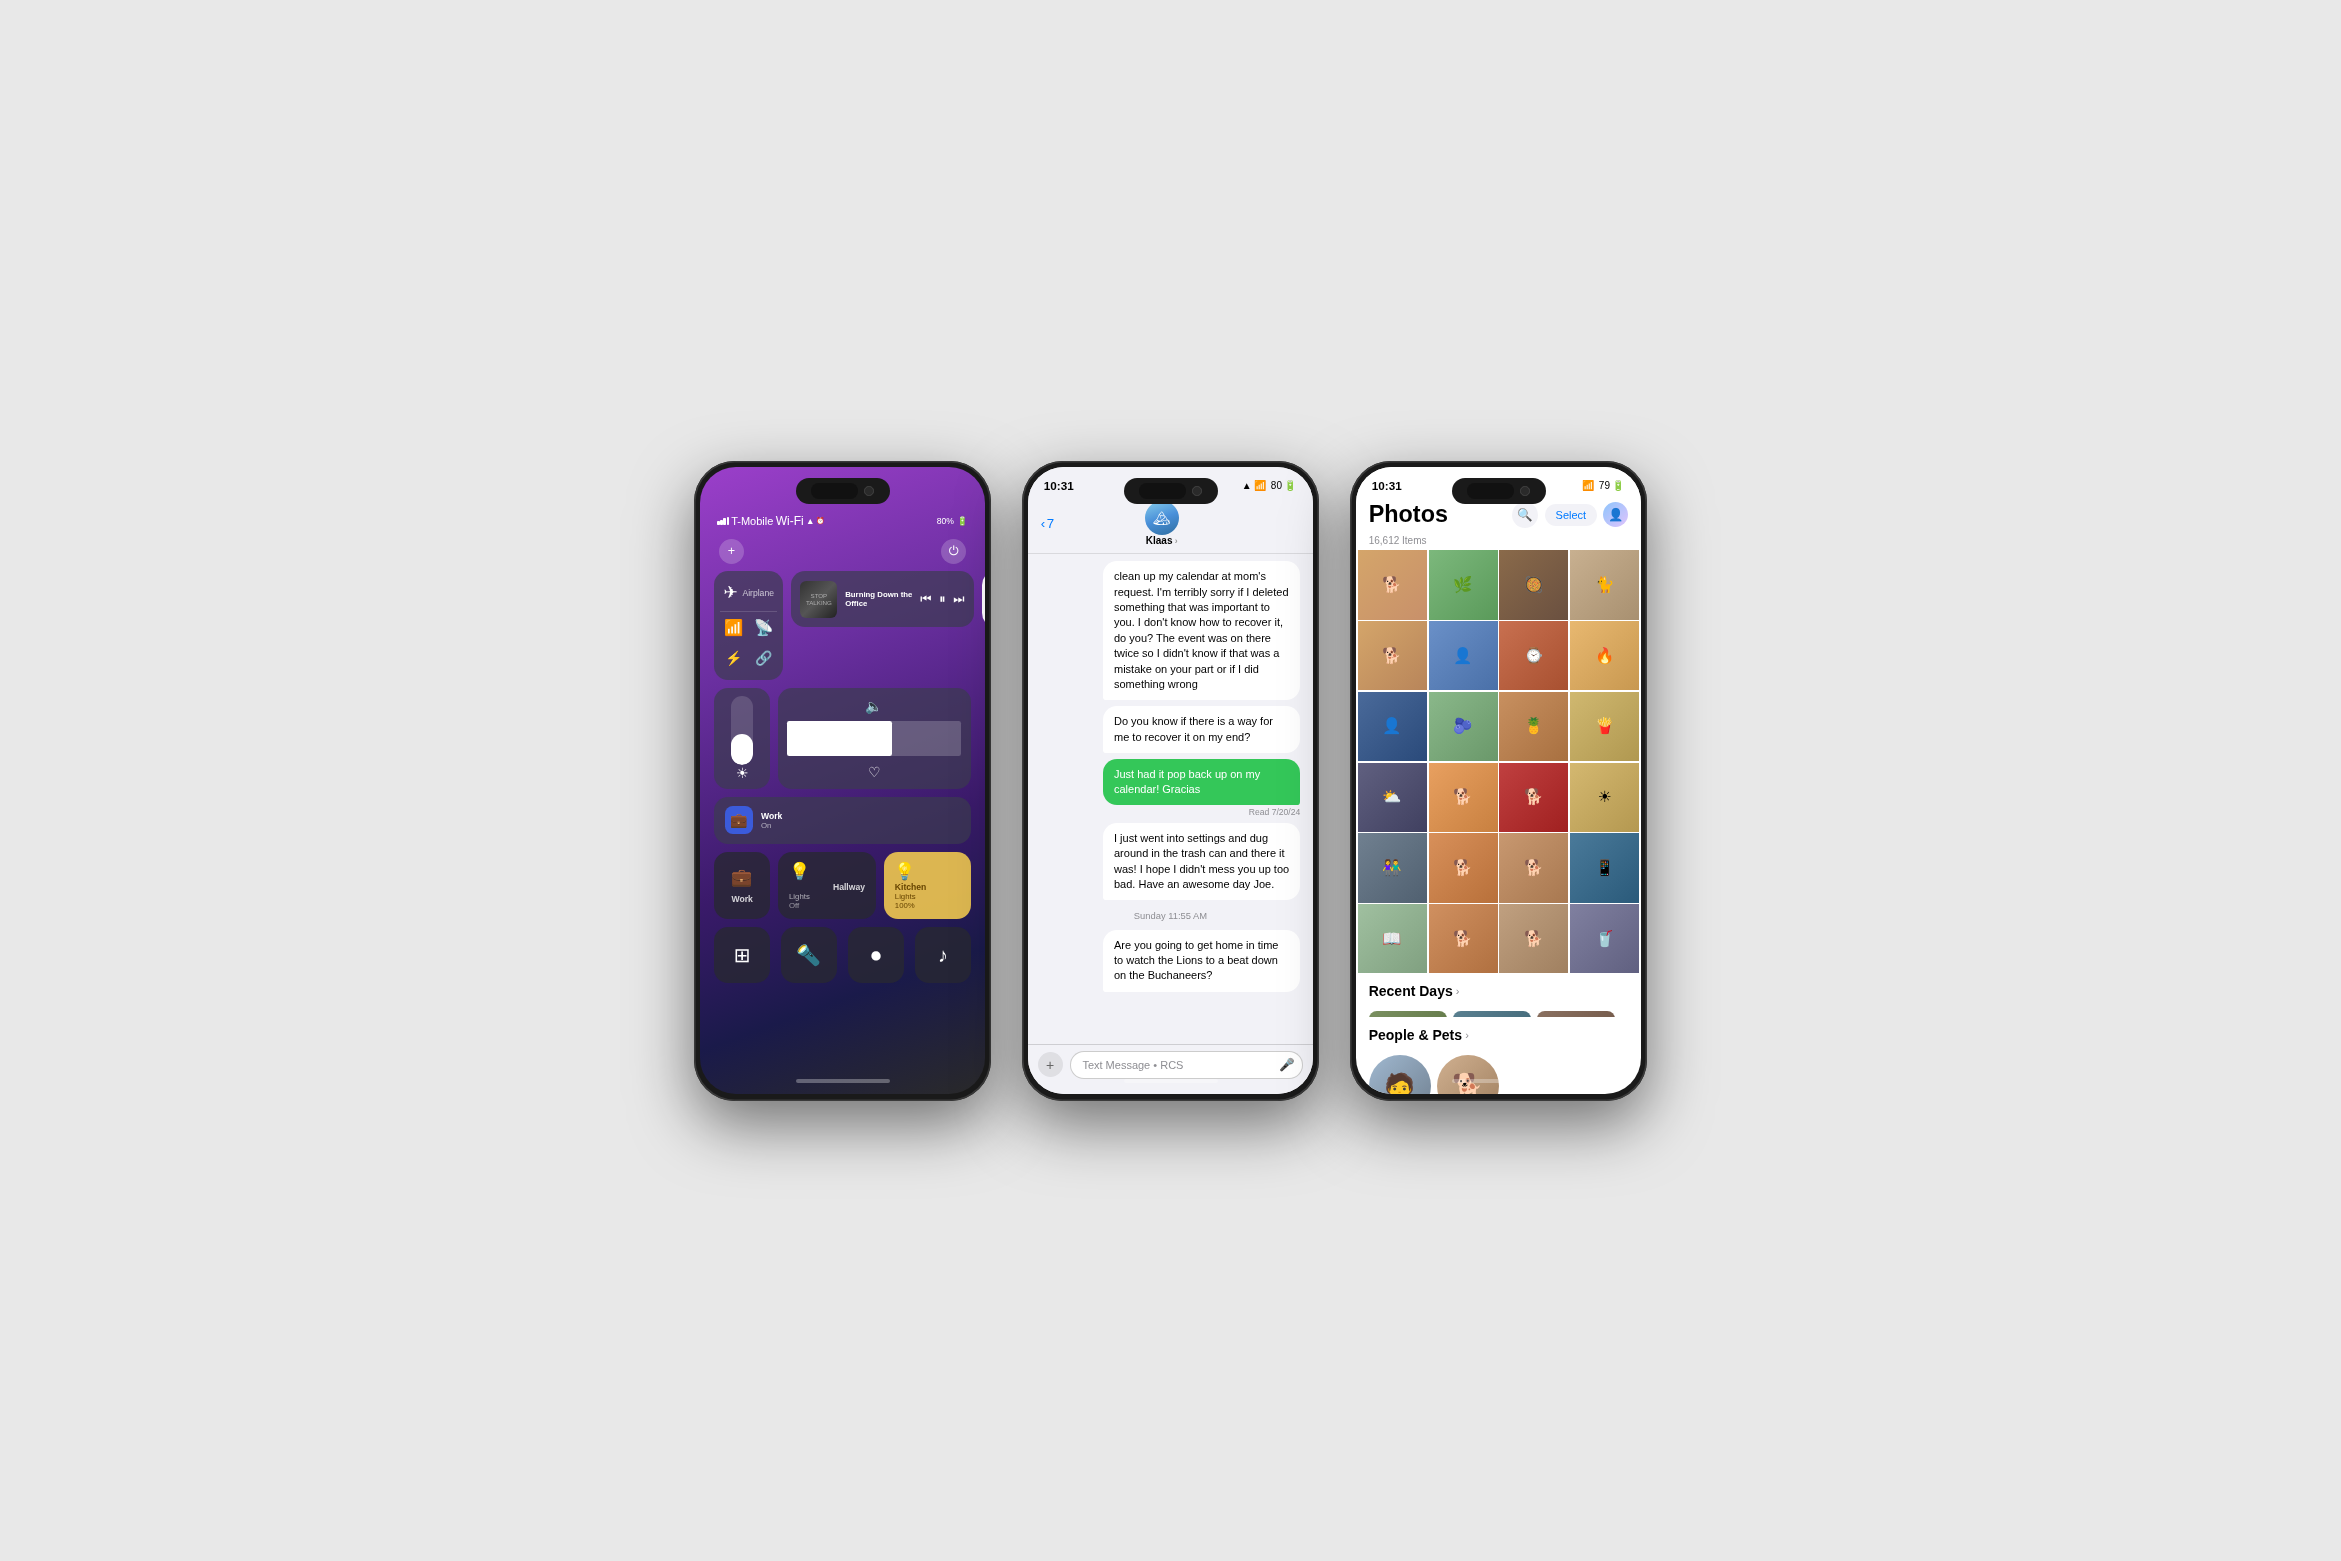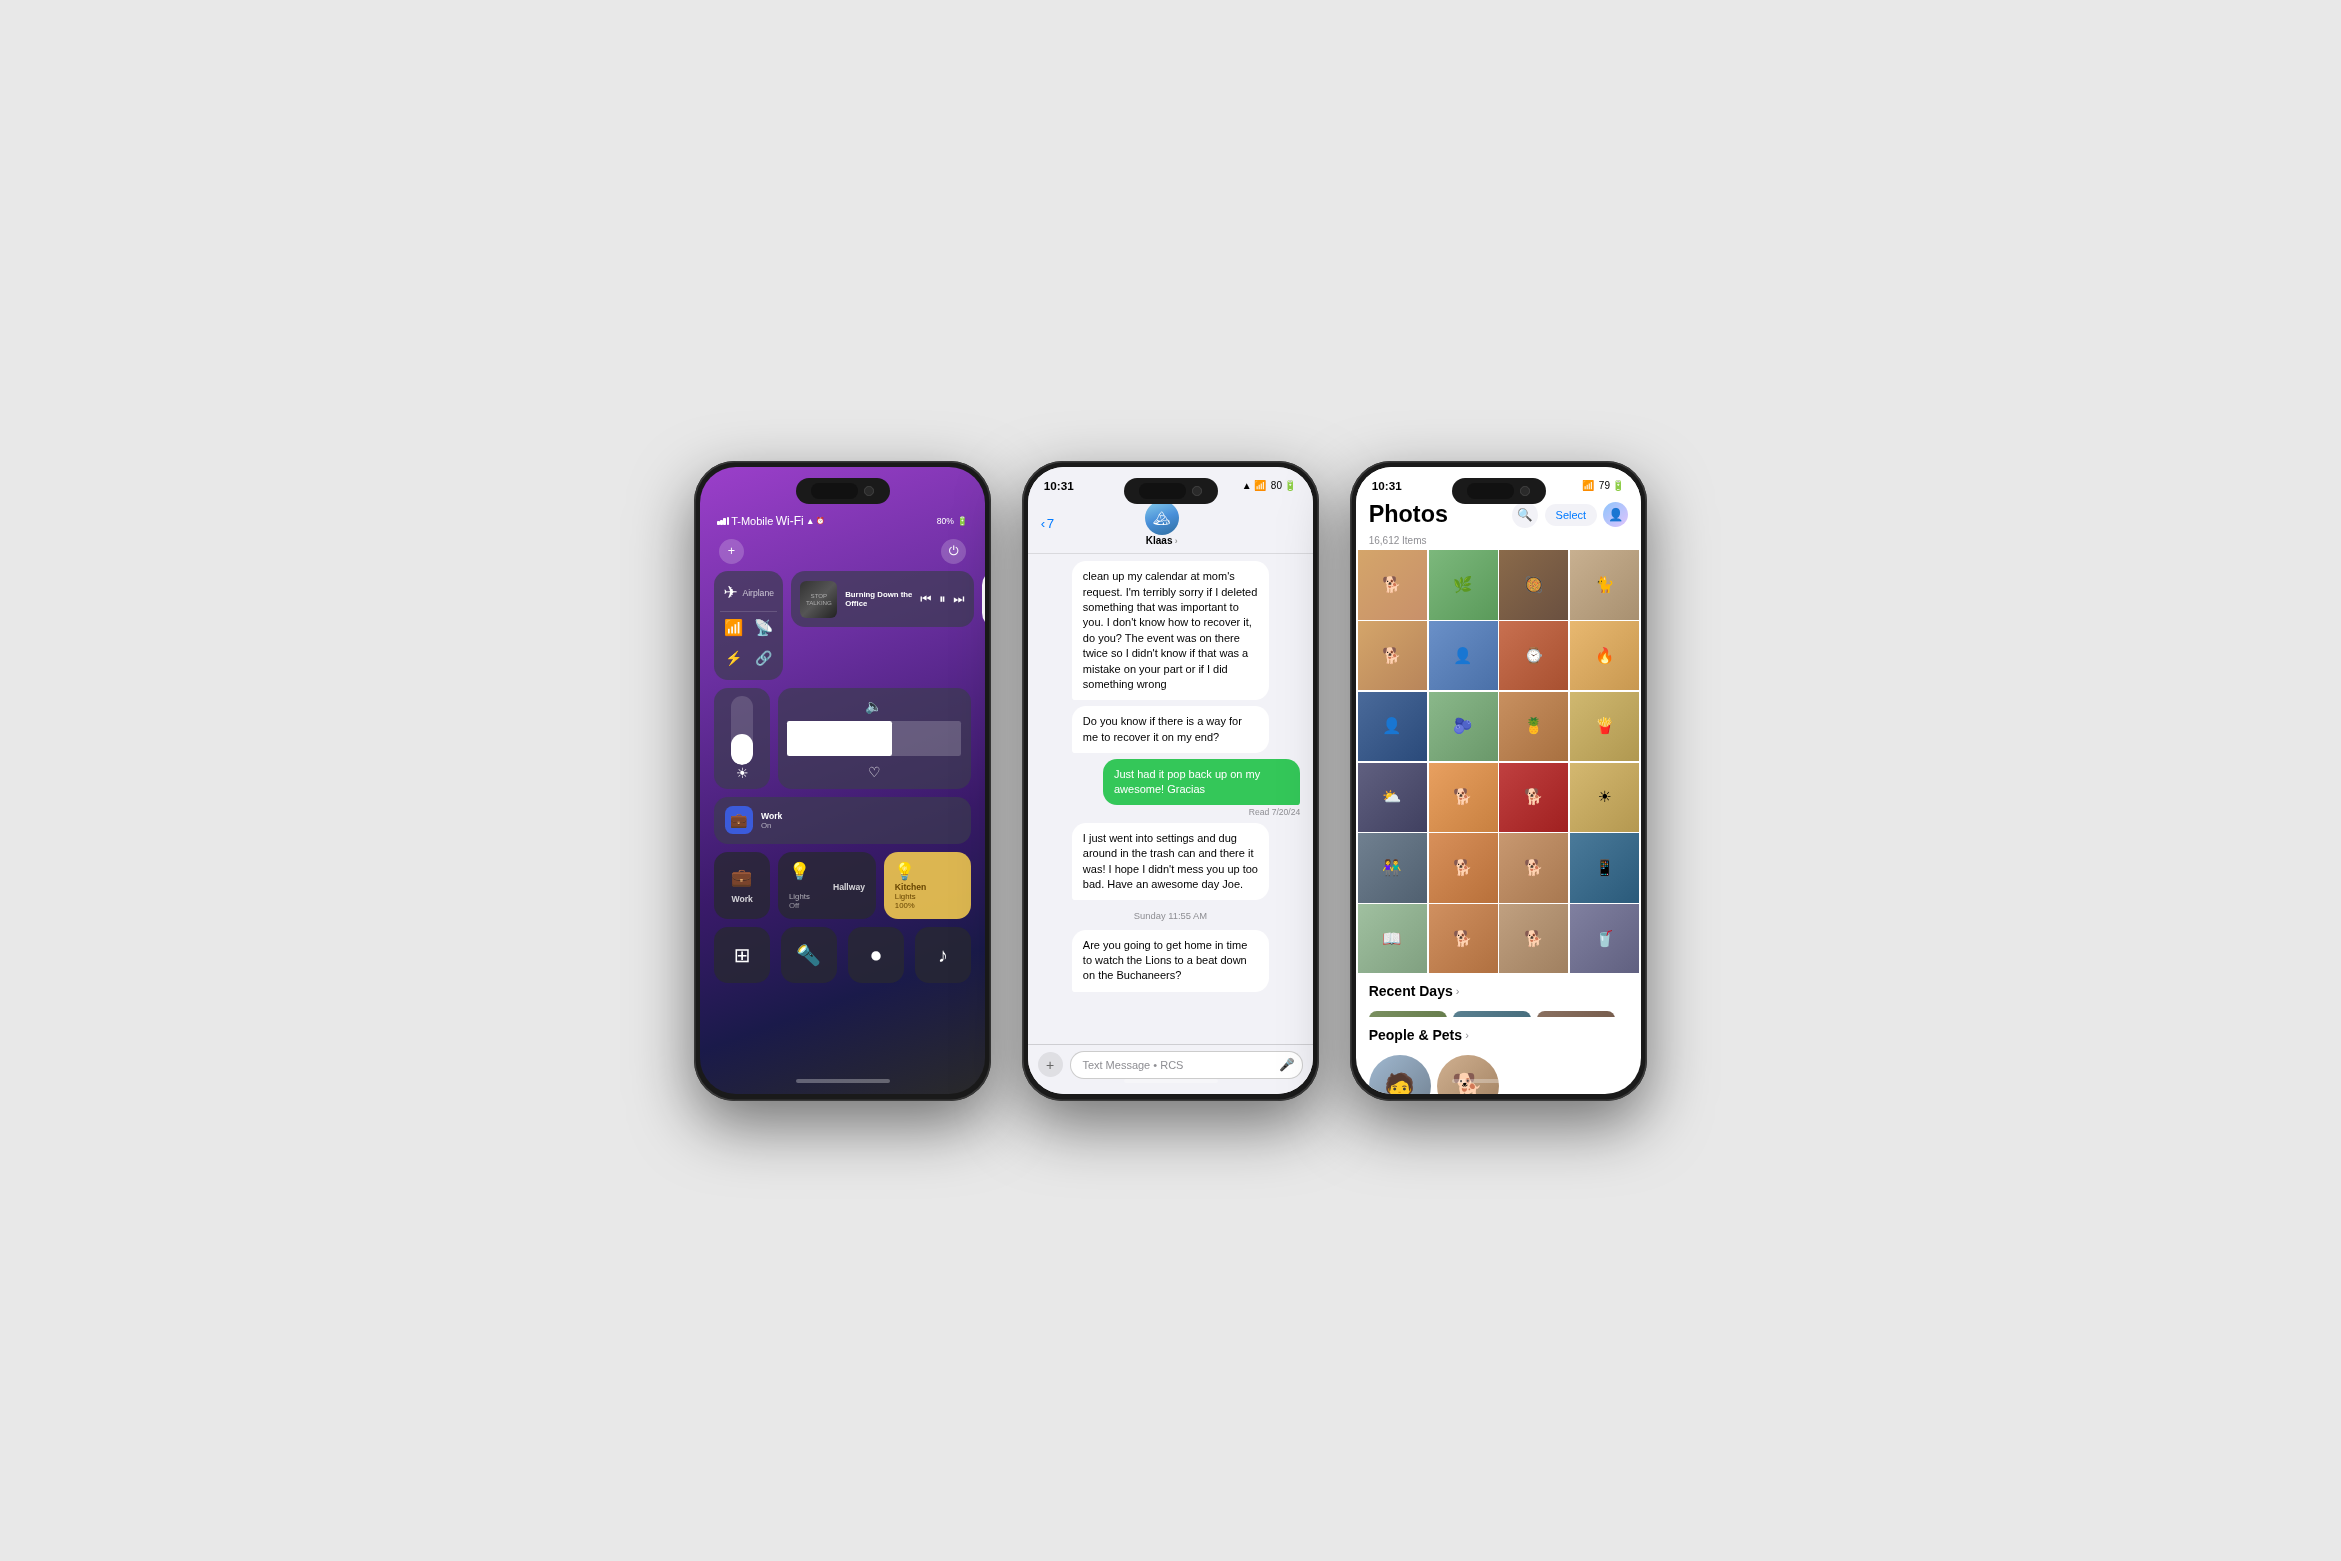--- a/index.html
+++ b/index.html
@@ -315,21 +315,21 @@
       overflow-y: auto;
       padding: 7.8px 12.5px;
       display: flex;
       flex-direction: column;
       gap: 6.2px;
     }
     .msg-bubble-wrap {
       display: flex;
       flex-direction: column;
     }
-    .msg-bubble-wrap.received { align-items: center; }
+    .msg-bubble-wrap.received { align-items: flex-end; }
     .msg-bubble-wrap.sent { align-items: flex-end; }
     .msg-bubble {
       max-width: 76%;
       padding: 7.8px 11px;
       border-radius: 14px;
       font-size: 11px;
       line-height: 1.4;
     }
     .msg-bubble.received { background: white; color: #000; border-bottom-left-radius: 3.1px; }
     .msg-bubble.sent { background: #34c759; color: white; border-bottom-right-radius: 3.1px; }
@@ -690,21 +690,21 @@
 
 
         <div class="msg-bubble-wrap received">
           <div class="msg-bubble received">
             <span>Do you know if there is a way for me to recover it on my end?</span>
           </div>
         </div>
 
         <div class="msg-bubble-wrap sent">
           <div class="msg-bubble sent">
-            <span>Just had it pop back up on my awesome! Gracias</span>
+            <span>Just had it pop back up on my calendar! Gracias</span>
           </div>
           <div class="msg-read">Read 7/20/24</div>
         </div>
 
         <div class="msg-bubble-wrap received">
           <div class="msg-bubble received">
             <span>I just went into settings and dug around in the trash can and there it was! I hope I didn't mess you up too bad. Have an awesome day Joe.</span>
           </div>
         </div>
 

